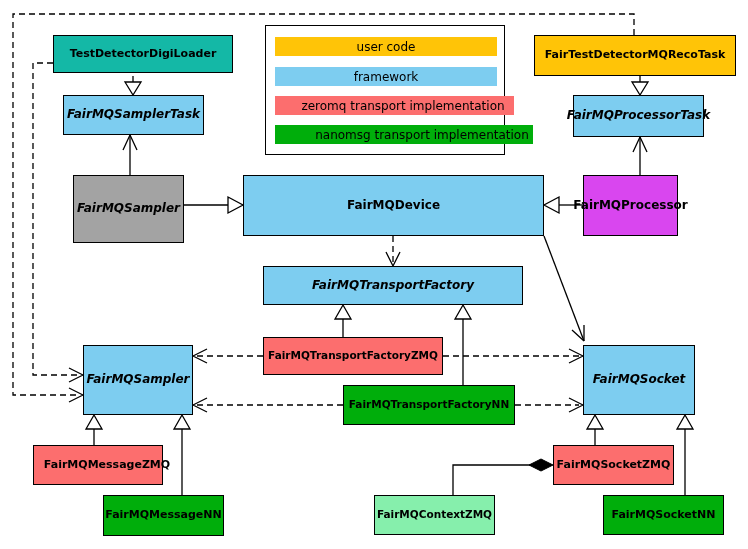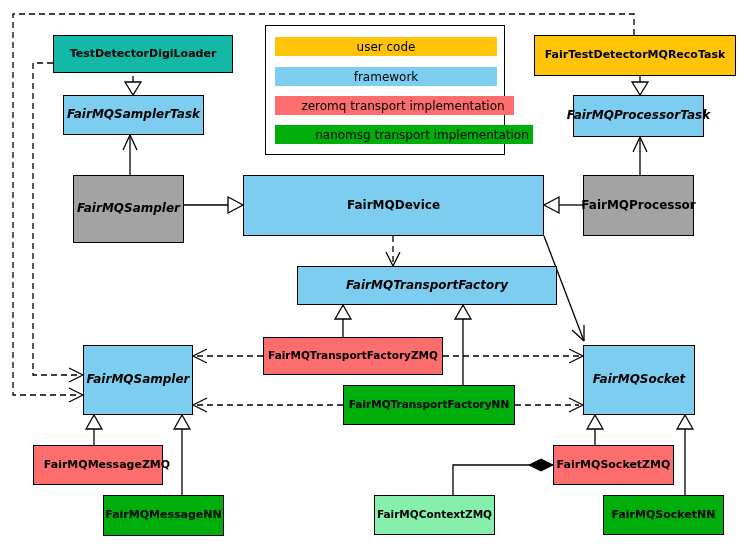--- a/index.html
+++ b/index.html
@@ -152,23 +152,23 @@
   <div class="node fs11" style="left: 534px; top: 35px; width: 202px; height: 41px; background-color: rgb(255, 196, 7);">FairTestDetectorMQRecoTask</div>
 
   <div class="node abstract" style="left: 63px; top: 95px; width: 141px; height: 40px; background-color: rgb(125, 205, 240);">FairMQSamplerTask</div>
 
   <div class="node abstract" style="left: 573px; top: 95px; width: 131px; height: 42px; background-color: rgb(125, 205, 240);">FairMQProcessorTask</div>
 
   <div class="node" style="left: 73px; top: 175px; width: 111px; height: 68px; background-color: #a3a3a3; font-style: italic;">FairMQSampler</div>
 
   <div class="node" style="left: 243px; top: 175px; width: 301px; height: 61px; background-color: rgb(125, 205, 240);">FairMQDevice</div>
 
-  <div class="node" style="left: 583px; top: 175px; width: 111px; height: 61px; background-color: #a3a3a3;">FairMQProcessor</div>
+  <div class="node" style="left: 583px; top: 175px; width: 95px; height: 61px; background-color: #d946ef;">FairMQProcessor</div>
 
-  <div class="node abstract" style="left: 263px; top: 266px; width: 260px; height: 39px; background-color: rgb(125, 205, 240); margin-left: 34px;">FairMQTransportFactory</div>
+  <div class="node abstract" style="left: 263px; top: 266px; width: 260px; height: 39px; background-color: rgb(125, 205, 240);">FairMQTransportFactory</div>
 
   <div class="node fs10" style="left: 263px; top: 337px; width: 180px; height: 38px; background-color: rgb(252, 110, 110);">FairMQTransportFactoryZMQ</div>
 
   <div class="node fs10" style="left: 343px; top: 385px; width: 172px; height: 40px; background-color: rgb(0, 174, 11);">FairMQTransportFactoryNN</div>
 
   <div class="node abstract" style="left: 83px; top: 345px; width: 110px; height: 70px; background-color: rgb(125, 205, 240);">FairMQSampler</div>
 
   <div class="node abstract" style="left: 583px; top: 345px; width: 112px; height: 70px; background-color: rgb(125, 205, 240);">FairMQSocket</div>
 
   <div class="node fs11" style="left: 33px; top: 445px; width: 130px; height: 40px; background-color: rgb(252, 110, 110); padding-left: 20px;">FairMQMessageZMQ</div>

